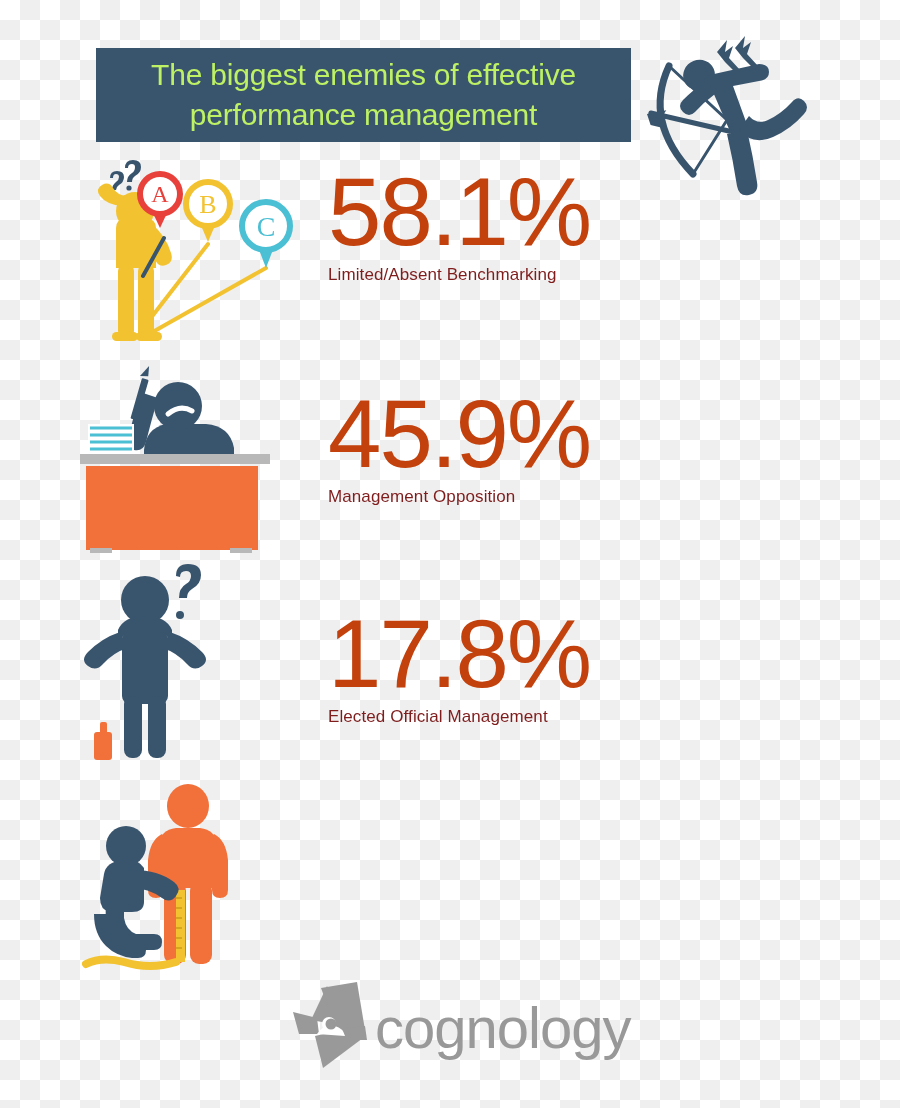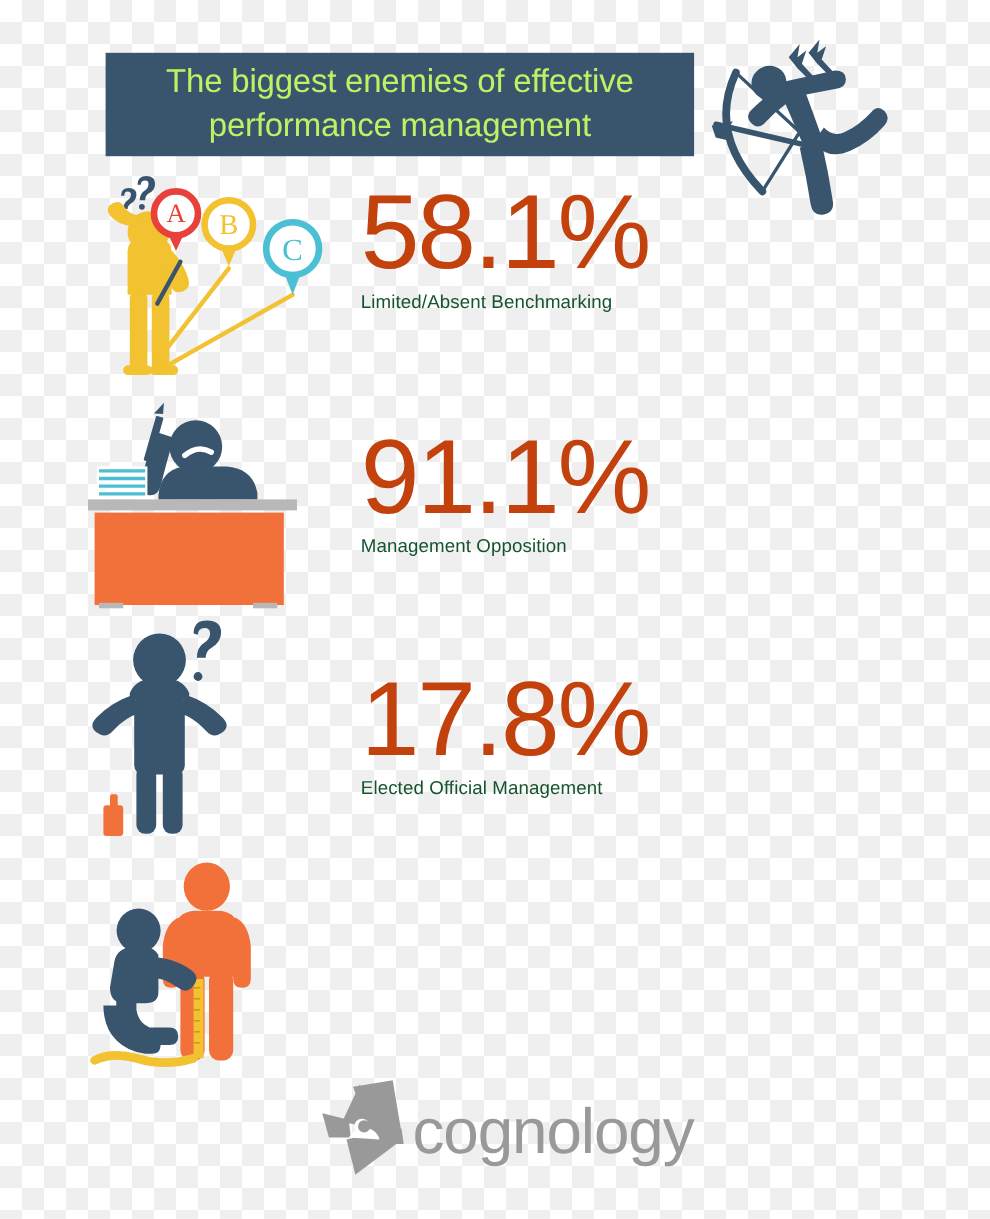--- a/index.html
+++ b/index.html
@@ -81,21 +81,21 @@
   }
   .stat-value {
     color: #c2410c;
     font-size: 96px;
     line-height: 100px;
     font-weight: 400;
     letter-spacing: -2px;
     white-space: nowrap;
   }
   .stat-label {
-    color: #14532d;
+    color: #7f1d1d;
     font-size: 17px;
     line-height: 22px;
     font-weight: 400;
     letter-spacing: 0.1px;
     white-space: nowrap;
     margin-top: 2px;
   }
 
   #row-0 { top: 152px; }
   #row-0 .stat-text { top: 10px; }
@@ -262,21 +262,21 @@
 
         <rect x="0" y="92" width="190" height="10" fill="#b8b8b8"></rect>
 
         <rect x="6" y="104" width="172" height="84" fill="#f2713a"></rect>
 
         <rect x="10" y="186" width="22" height="5" fill="#b8b8b8"></rect>
         <rect x="150" y="186" width="22" height="5" fill="#b8b8b8"></rect>
       </svg>
     </div>
     <div class="stat-text">
-      <div class="stat-value">91.1%</div>
+      <div class="stat-value">45.9%</div>
       <div class="stat-label">Management Opposition</div>
     </div>
   </div>
 
   <div class="stat-row" id="row-2">
     <div class="icon-slot">
       <svg viewBox="0 0 230 200" width="230" height="200" aria-hidden="true">
 
         <g fill="#39556e">
           <path d="M96 16 q0-12 12-12 q13 0 13 11 q0 9-9 14 q-5 3-5 9 l-8 0 q0-10 7-14 q5-3 5-8 q0-5-5-5 q-6 0-6 6 Z"></path>

